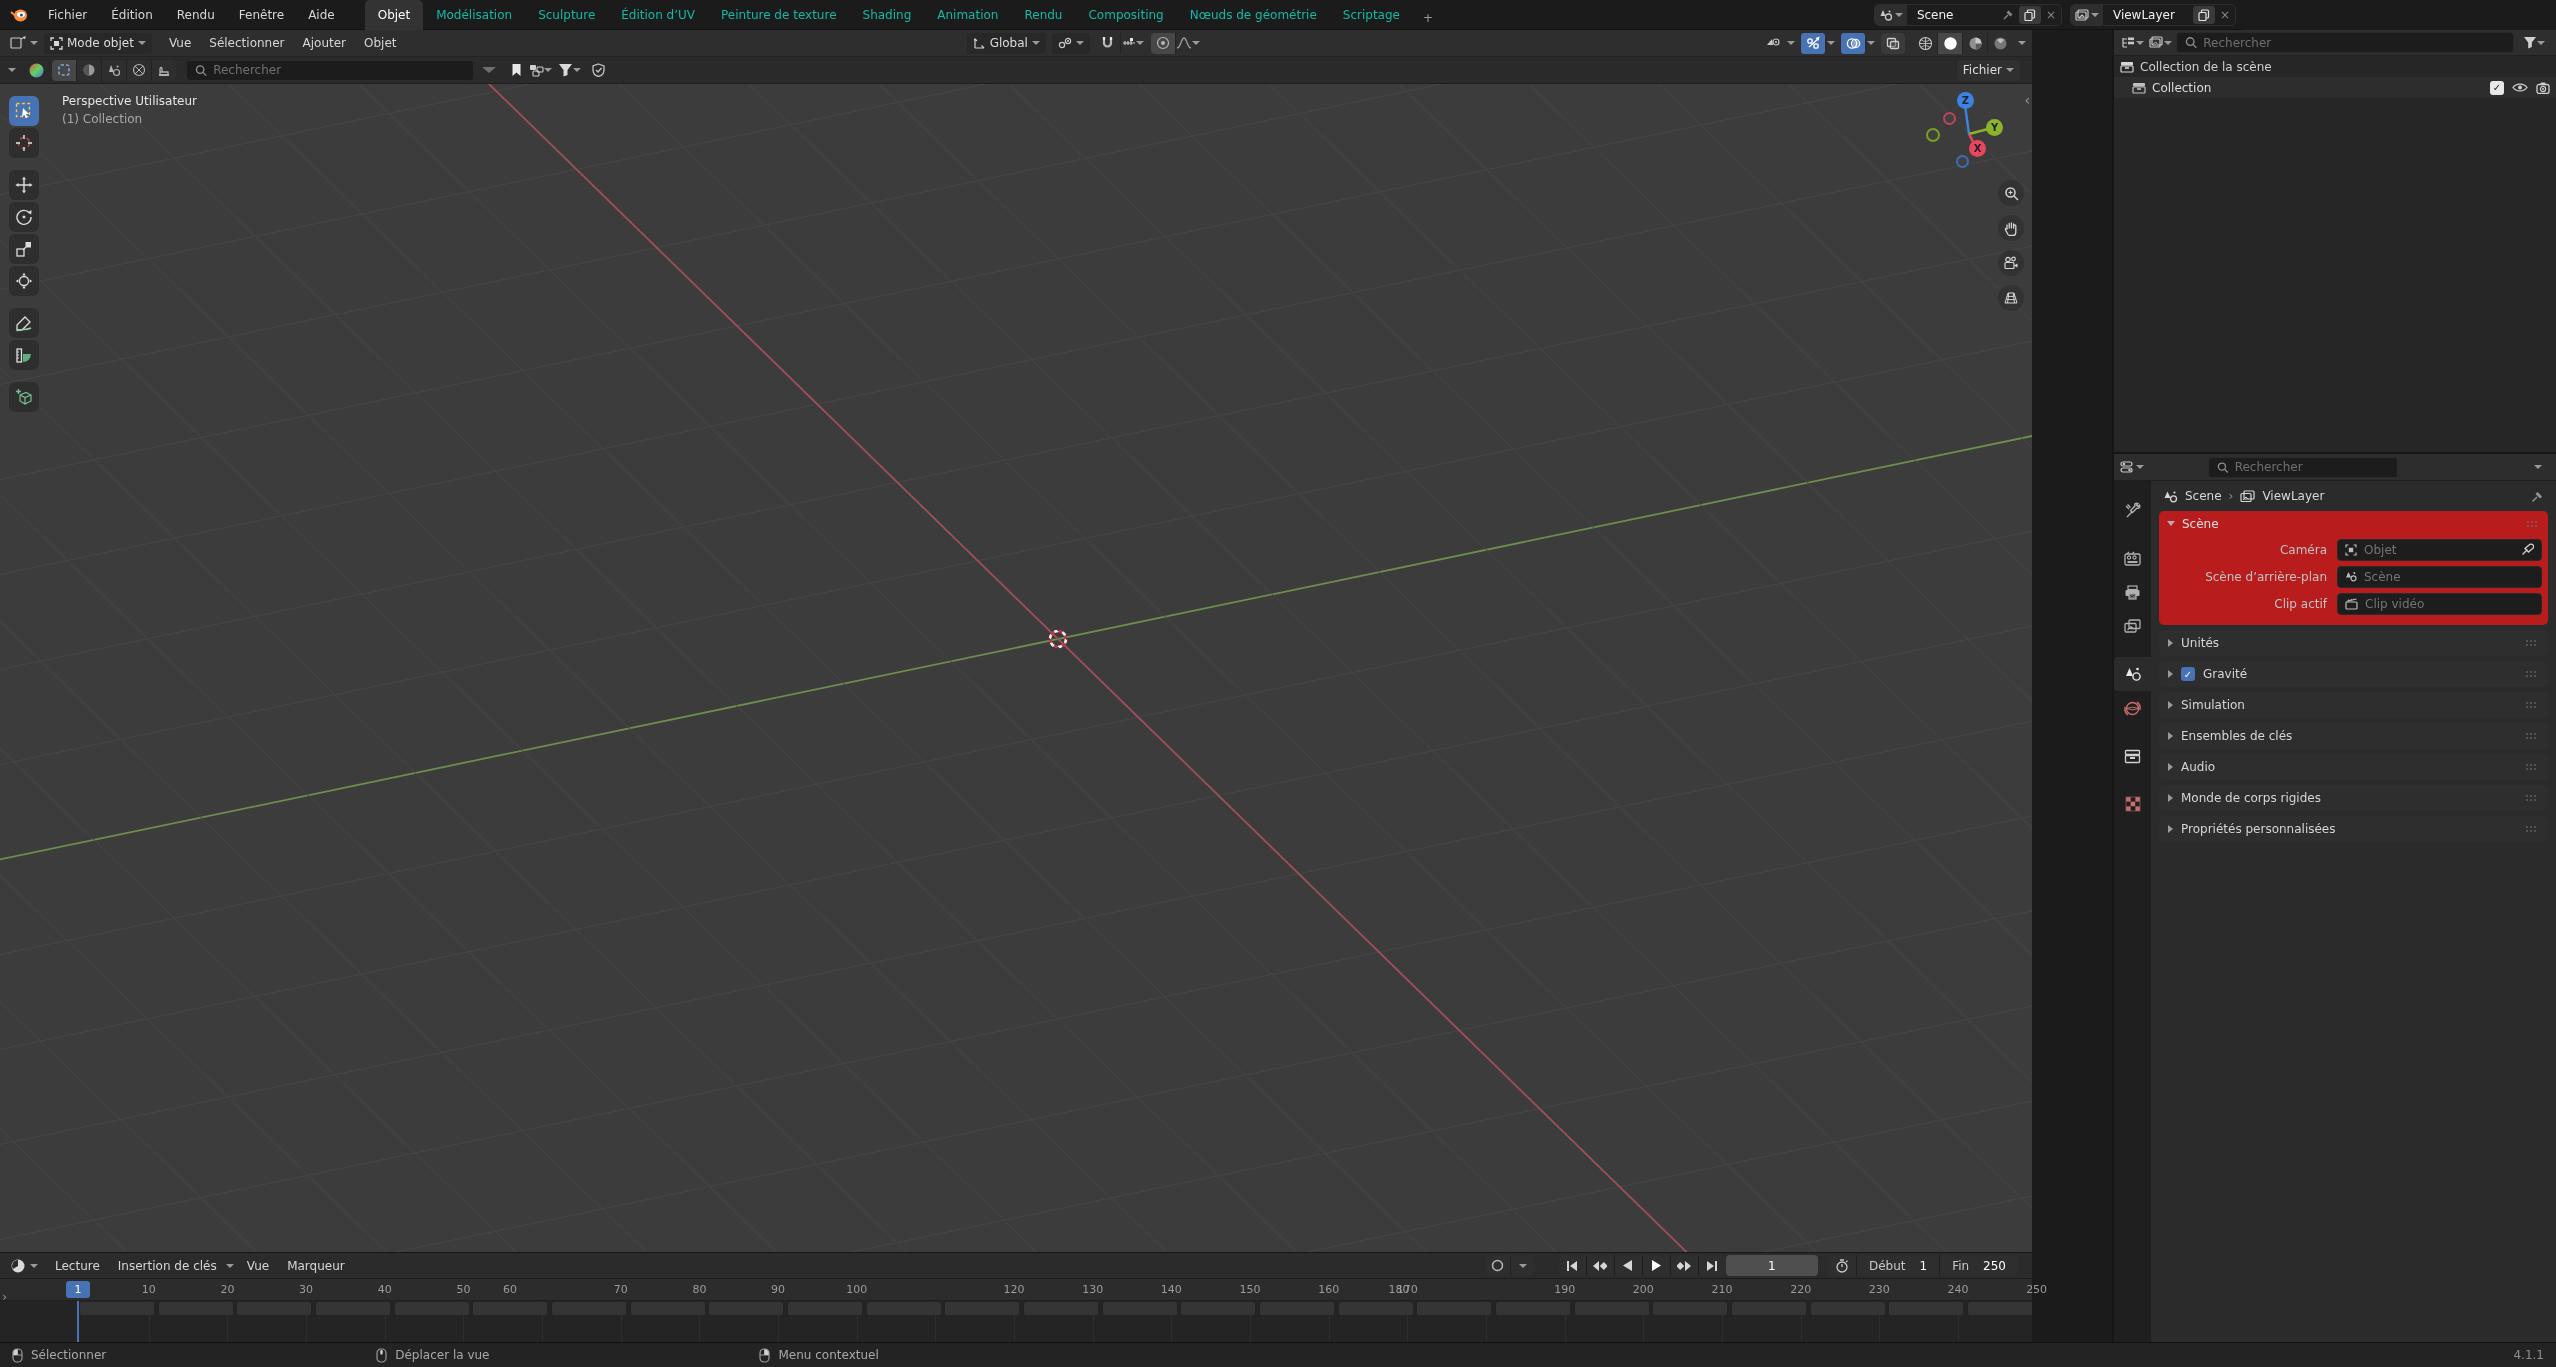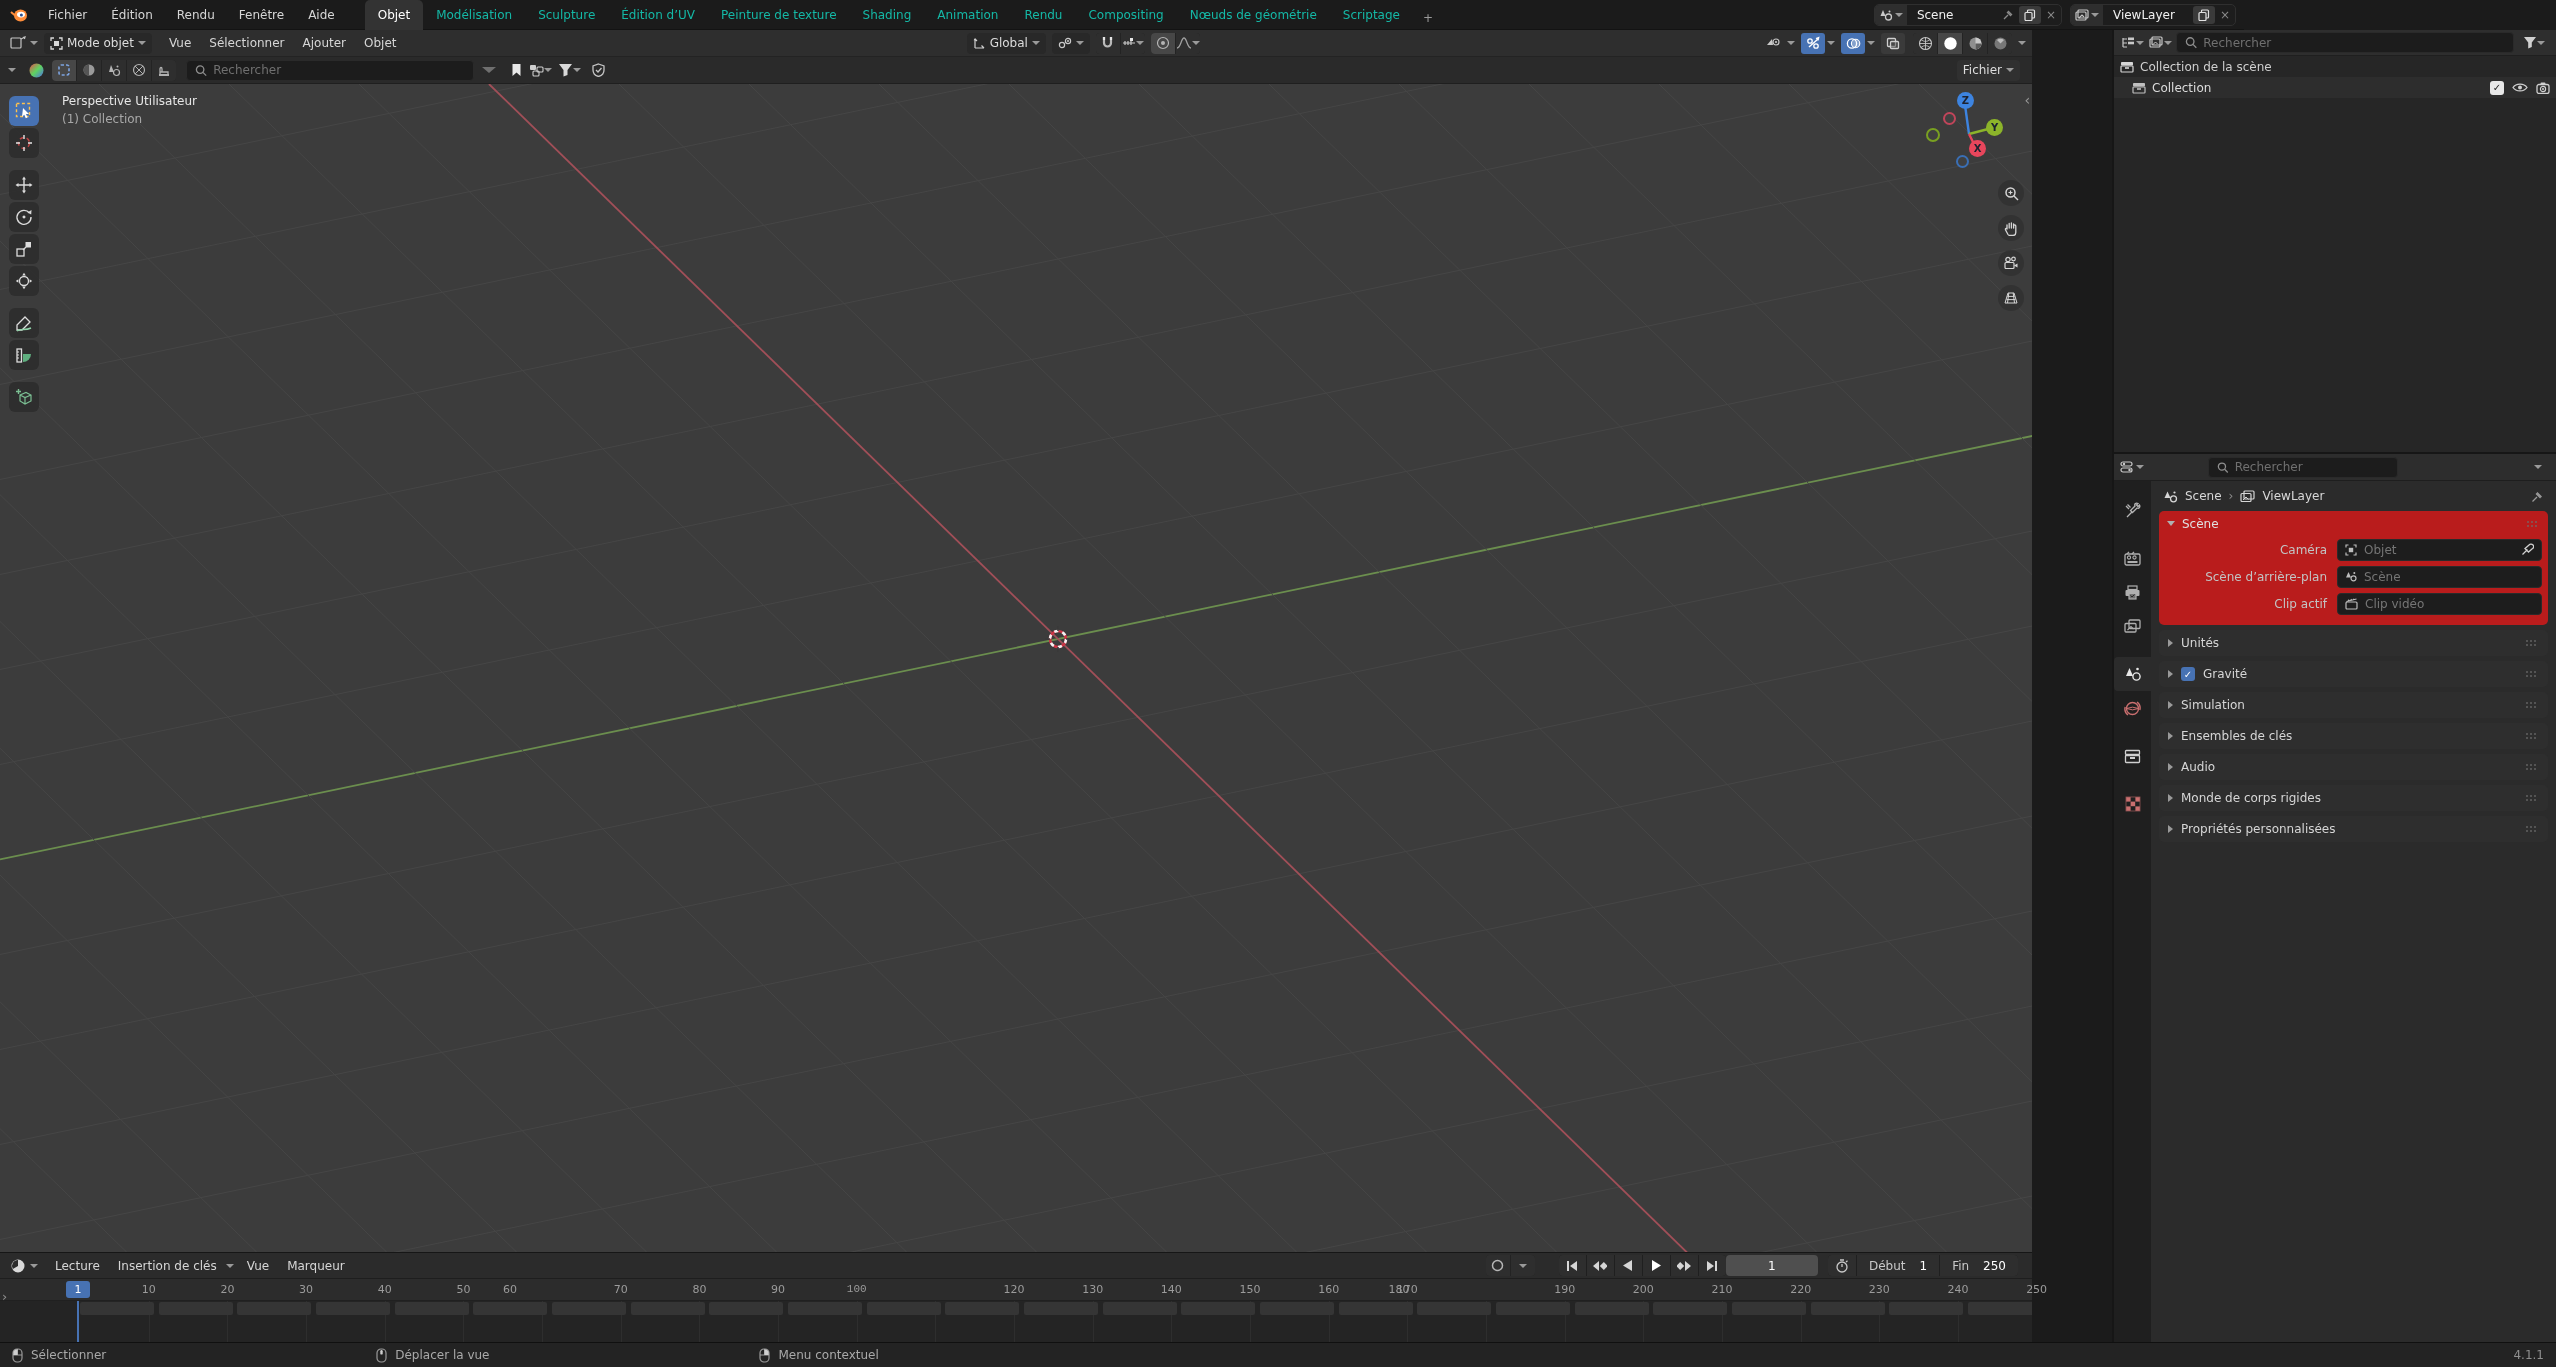--- a/index.html
+++ b/index.html
@@ -662,21 +662,21 @@
         <span class="playhead-box" style="left:66px">1</span>
       <span class="tick" style="left: 148.794px;">10</span>
           <span class="tick" style="left: 227.454px;">20</span>
           <span class="tick" style="left: 306.114px;">30</span>
           <span class="tick" style="left: 384.774px;">40</span>
           <span class="tick" style="left: 463.434px;">50</span>
           <span class="tick" style="left: 510px;">60</span>
           <span class="tick" style="left: 620.754px;">70</span>
           <span class="tick" style="left: 699.414px;">80</span>
           <span class="tick" style="left: 778.074px;">90</span>
-          <span class="tick" style="left: 856.734px; font-family: Liberation Mono, monospace;">100</span>
+          <span class="tick" style="left: 856.734px;">100</span>
           <span class="tick" style="left: 935.394px; margin-top: 32px;">110</span>
           <span class="tick" style="left: 1014.05px;">120</span>
           <span class="tick" style="left: 1092.71px;">130</span>
           <span class="tick" style="left: 1171.37px;">140</span>
           <span class="tick" style="left: 1250.03px;">150</span>
           <span class="tick" style="left: 1328.69px;">160</span>
           <span class="tick" style="left: 1407.35px;">170</span>
           <span class="tick" style="left: 1399px;">180</span>
           <span class="tick" style="left: 1564.67px;">190</span>
           <span class="tick" style="left: 1643.33px;">200</span>

